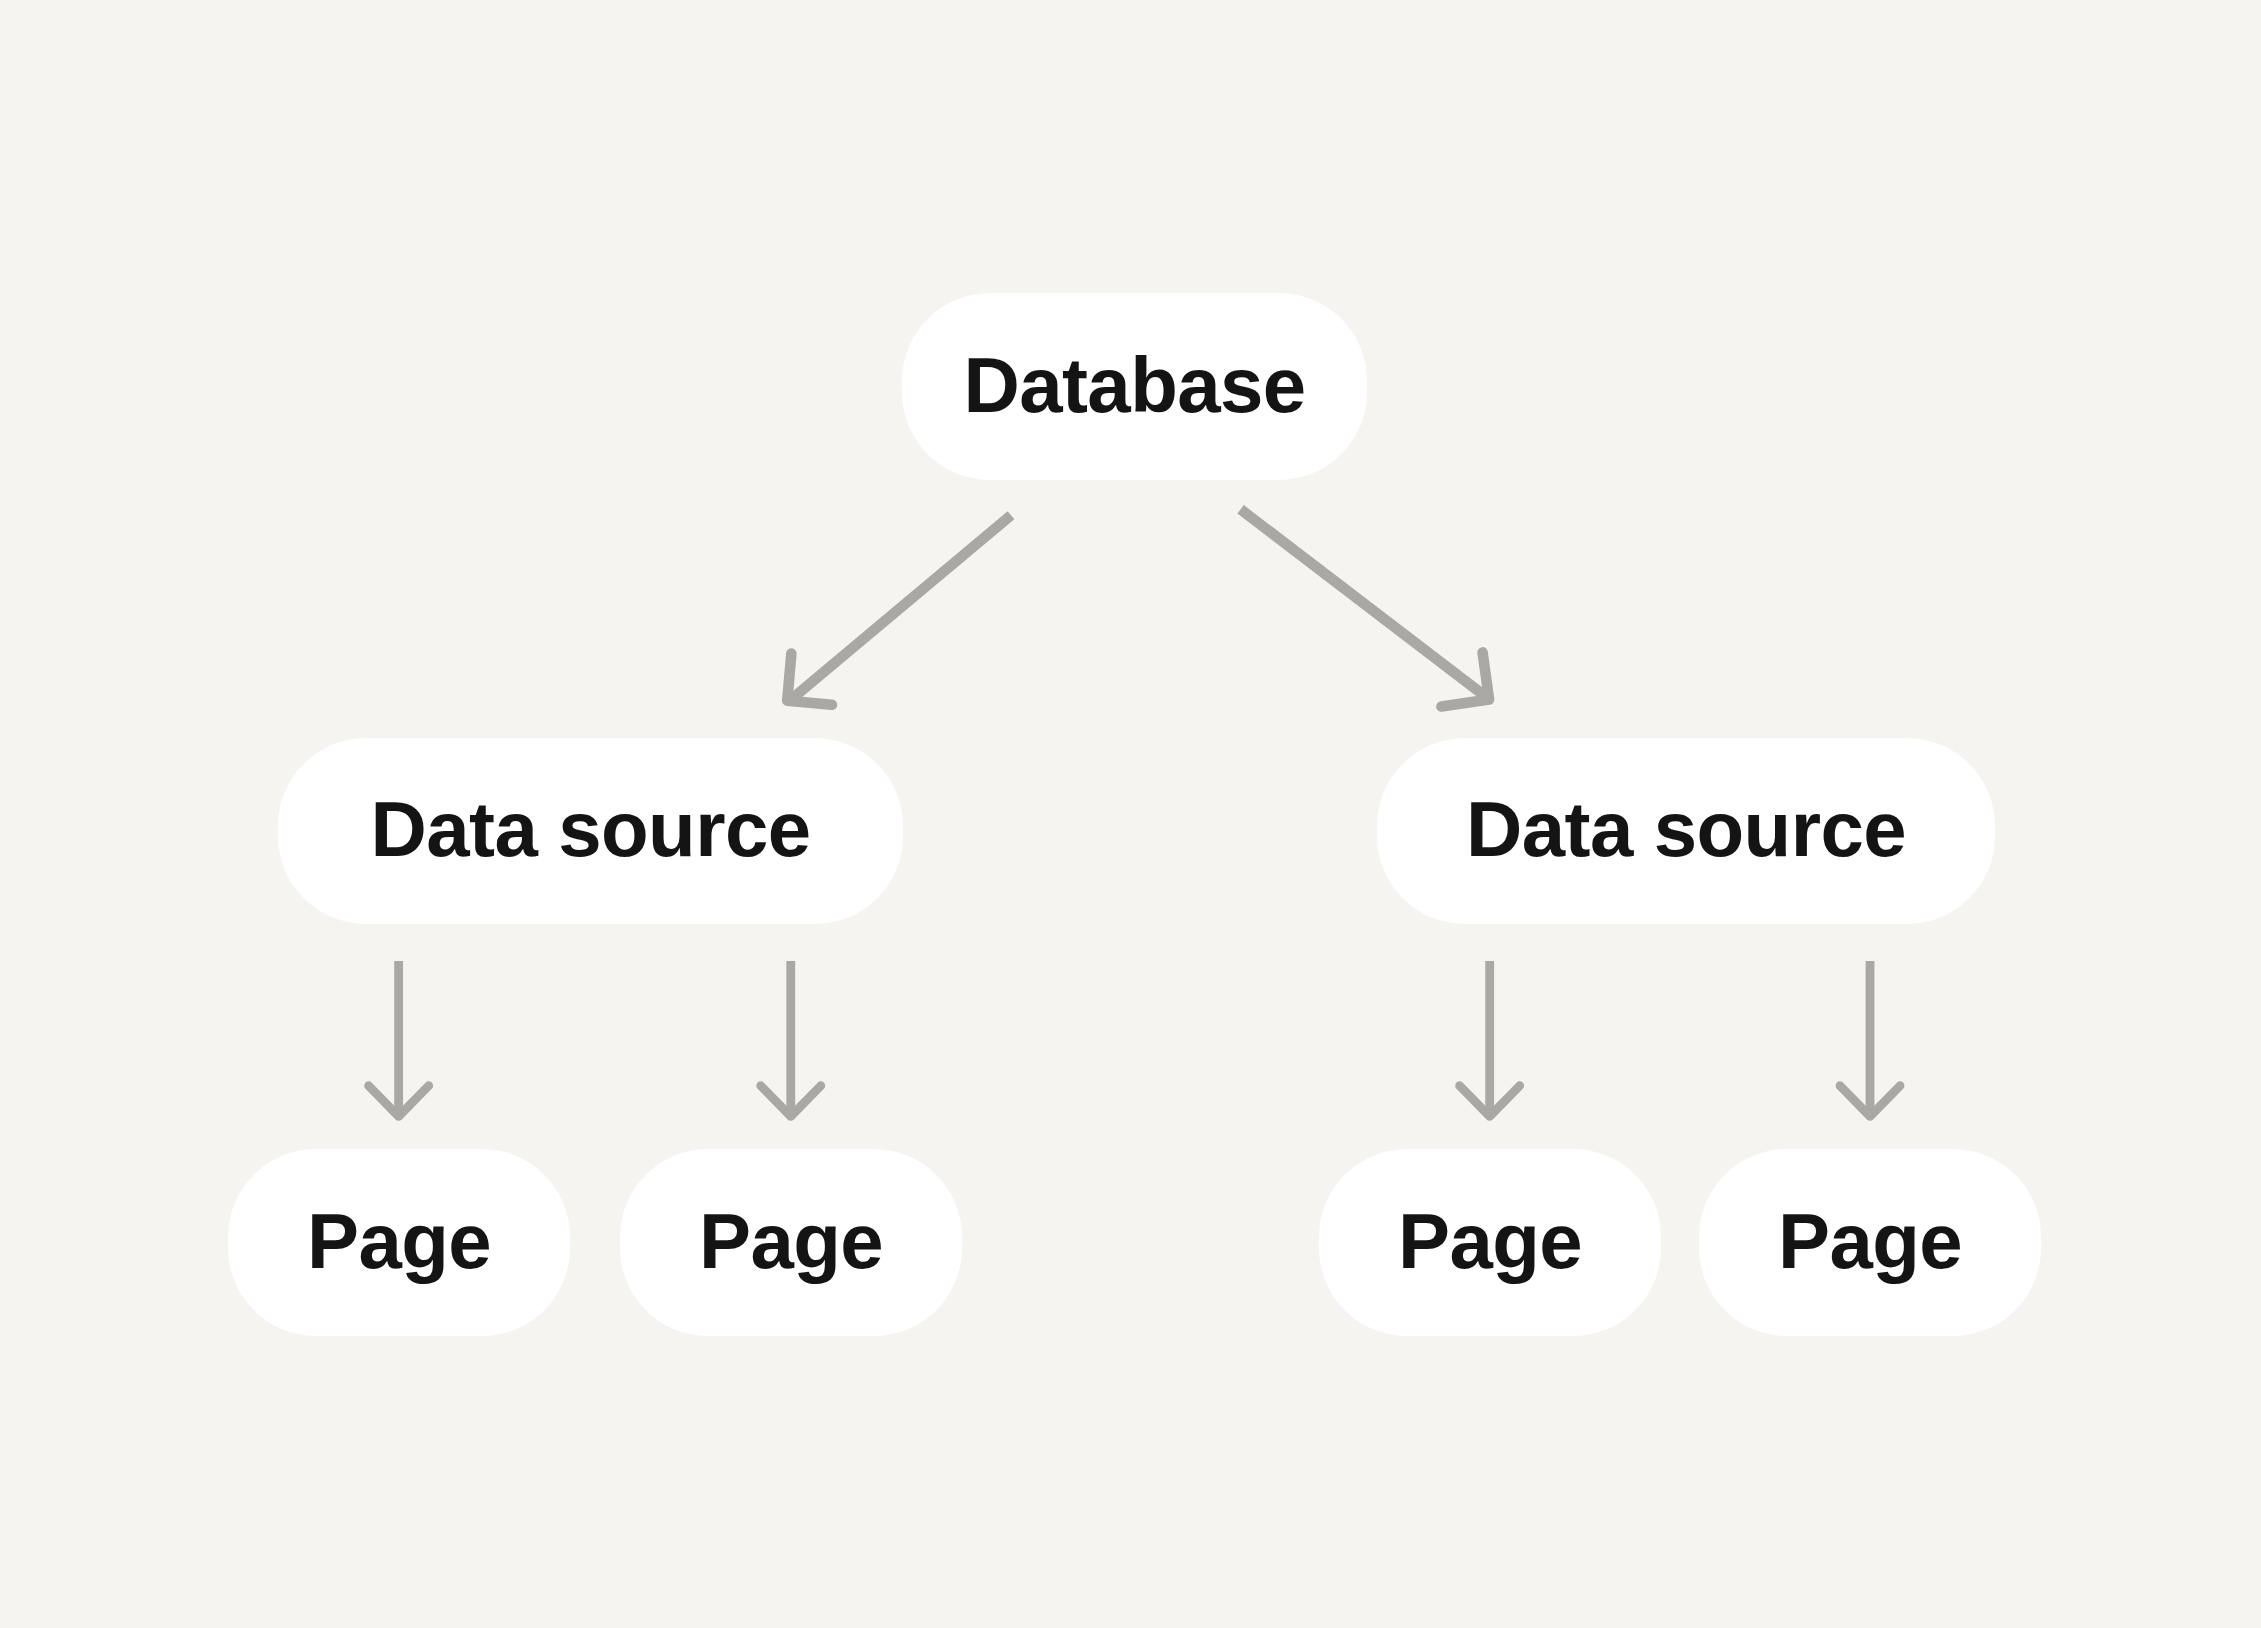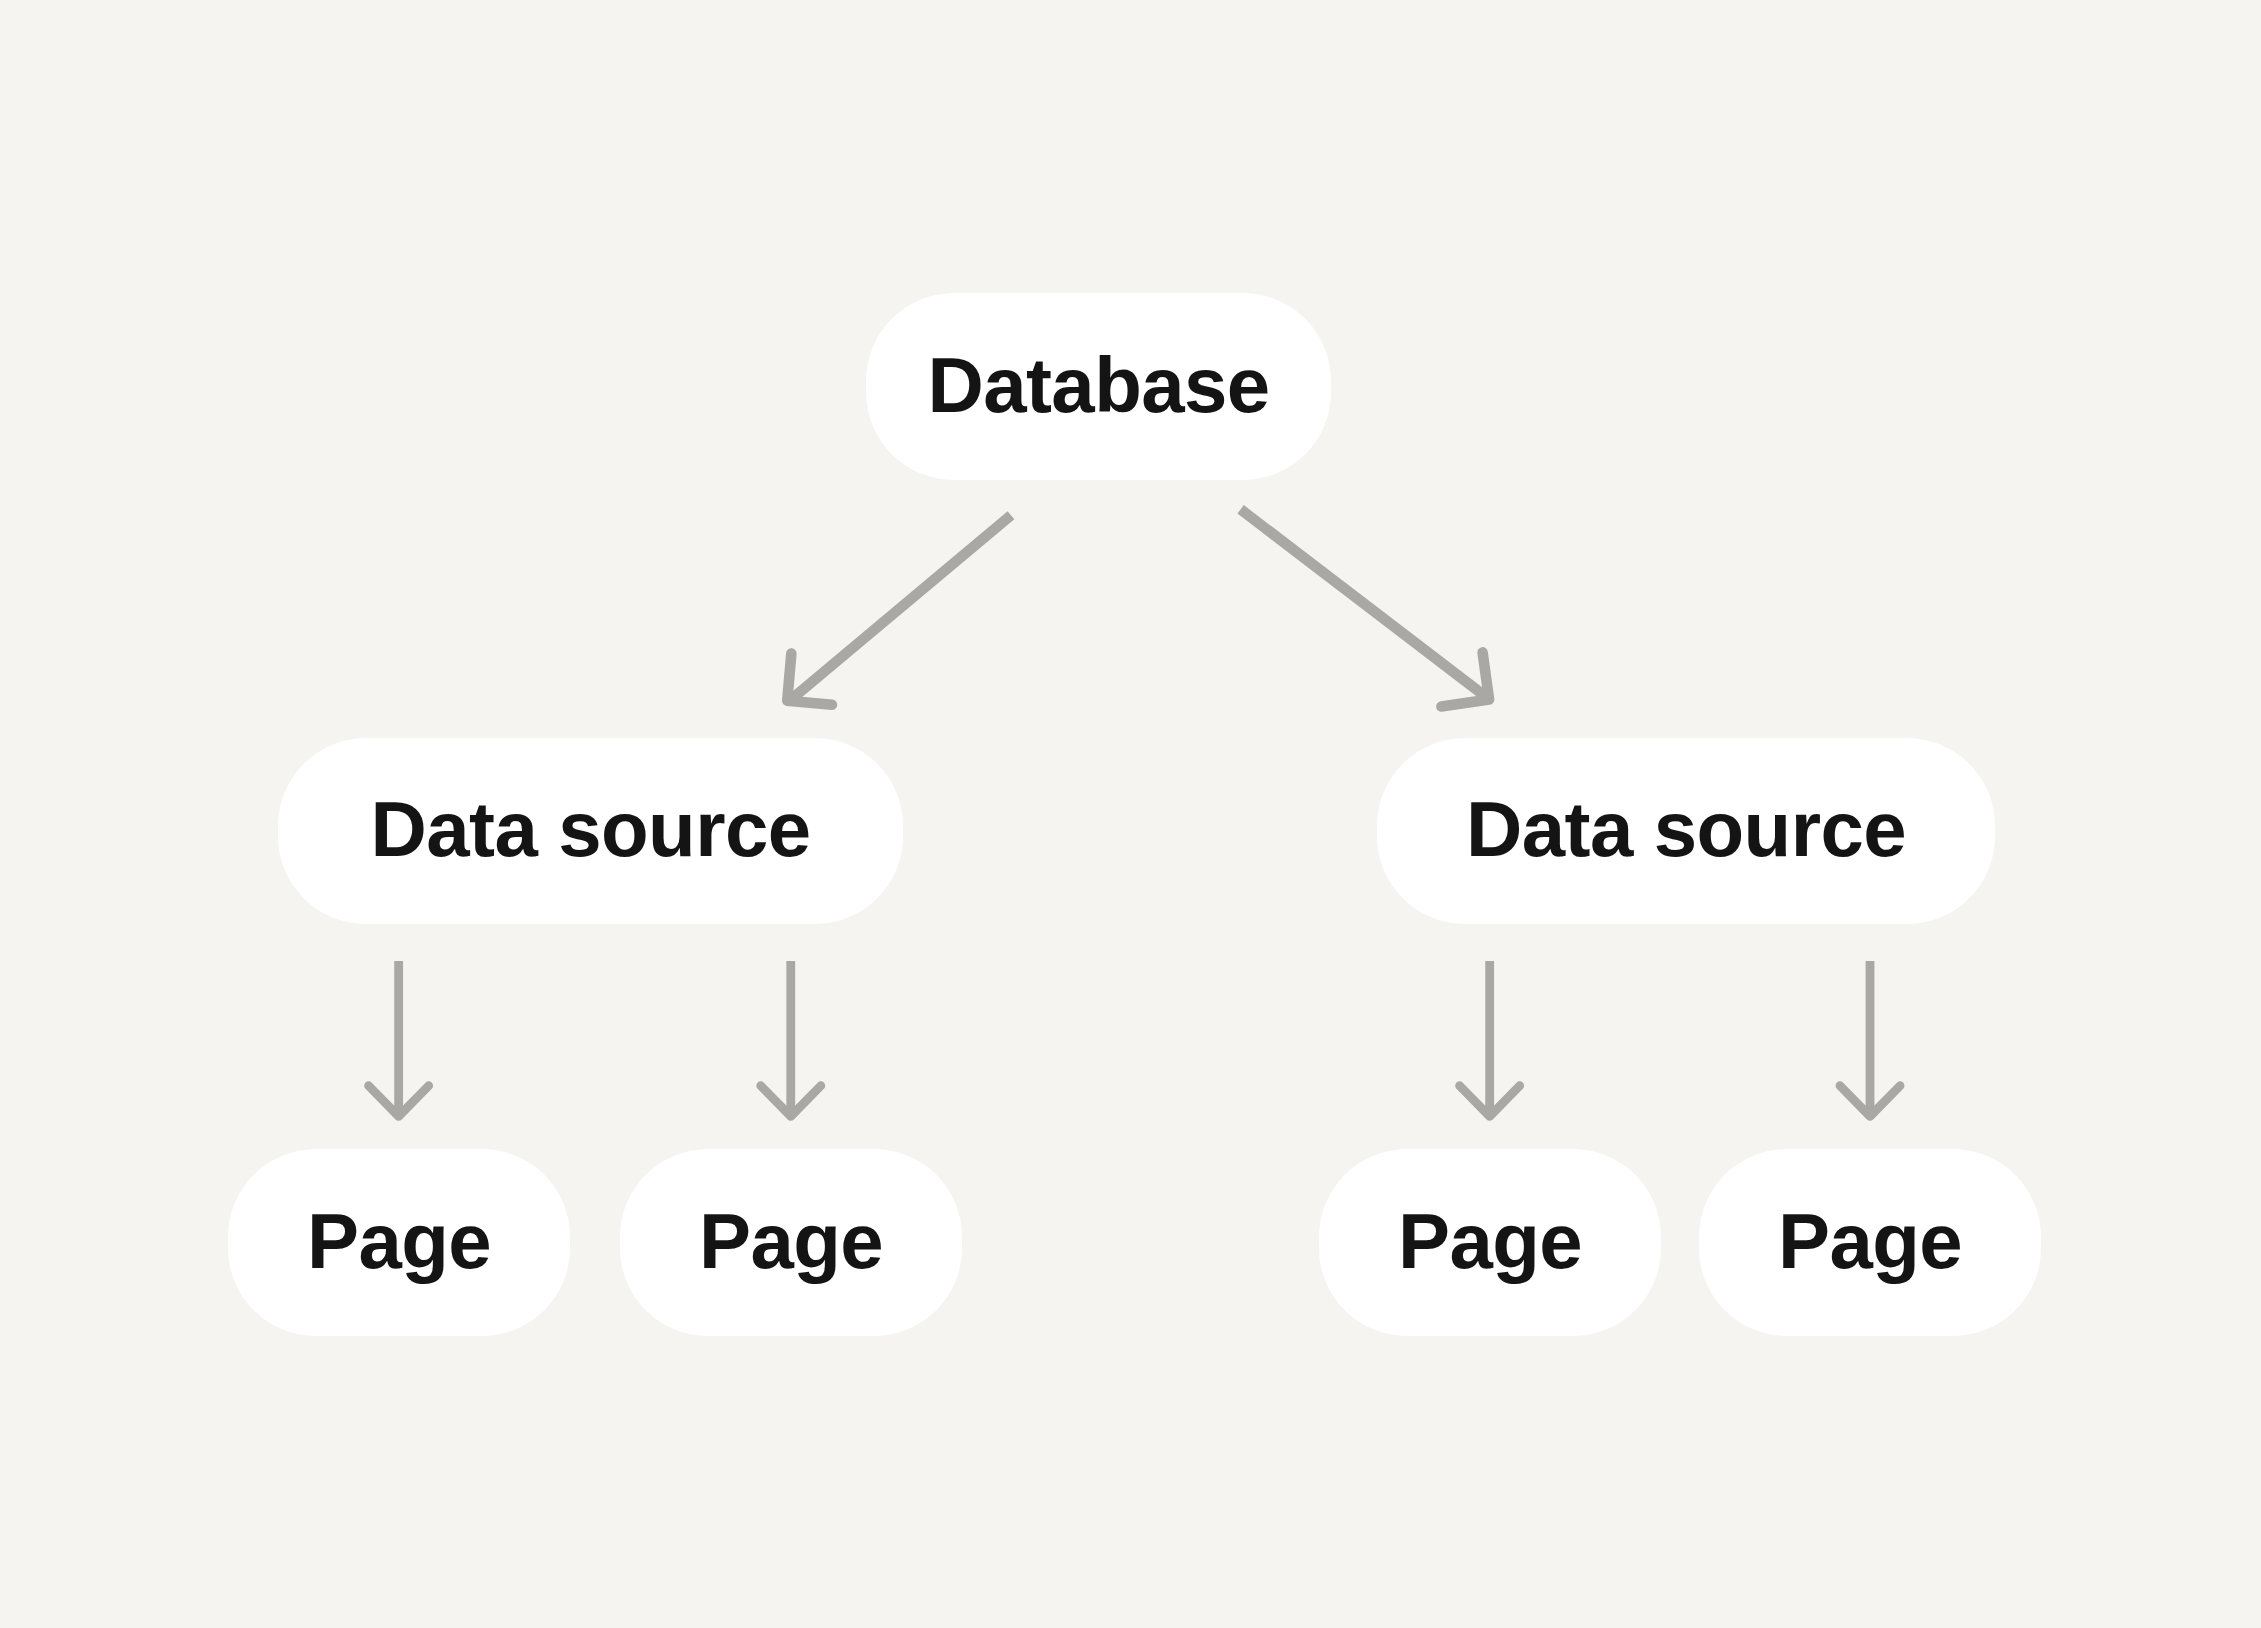--- a/index.html
+++ b/index.html
@@ -45,21 +45,21 @@
   }
   .node .label {
     color: var(--node-text, #141414);
     font-size: 78px;
     font-weight: 700;
     letter-spacing: -0.6px;
     white-space: nowrap;
     line-height: 1;
     transform: translateY(-2.4px);
   }
-  #node-database   { left: 866px; top: 293px;  width: 465px;  height: 187px; }
+  #node-database   { left: 902px; top: 293px;  width: 465px;  height: 187px; }
   #node-ds-left    { left: 278px;  top: 738px; width: 625px; height: 186px; }
   #node-ds-right   { left: 1377px; top: 738px; width: 618px; height: 186px; }
   #node-page-1     { left: 228px;  top: 1149px; width: 342px;  height: 187px; }
   #node-page-2     { left: 620px; top: 1149px; width: 342px;  height: 187px; }
   #node-page-3     { left: 1319px; top: 1149px; width: 342px;  height: 187px; }
   #node-page-4     { left: 1699px; top: 1149px; width: 342px;  height: 187px; }
 </style>
 </head>
 <body>
 

